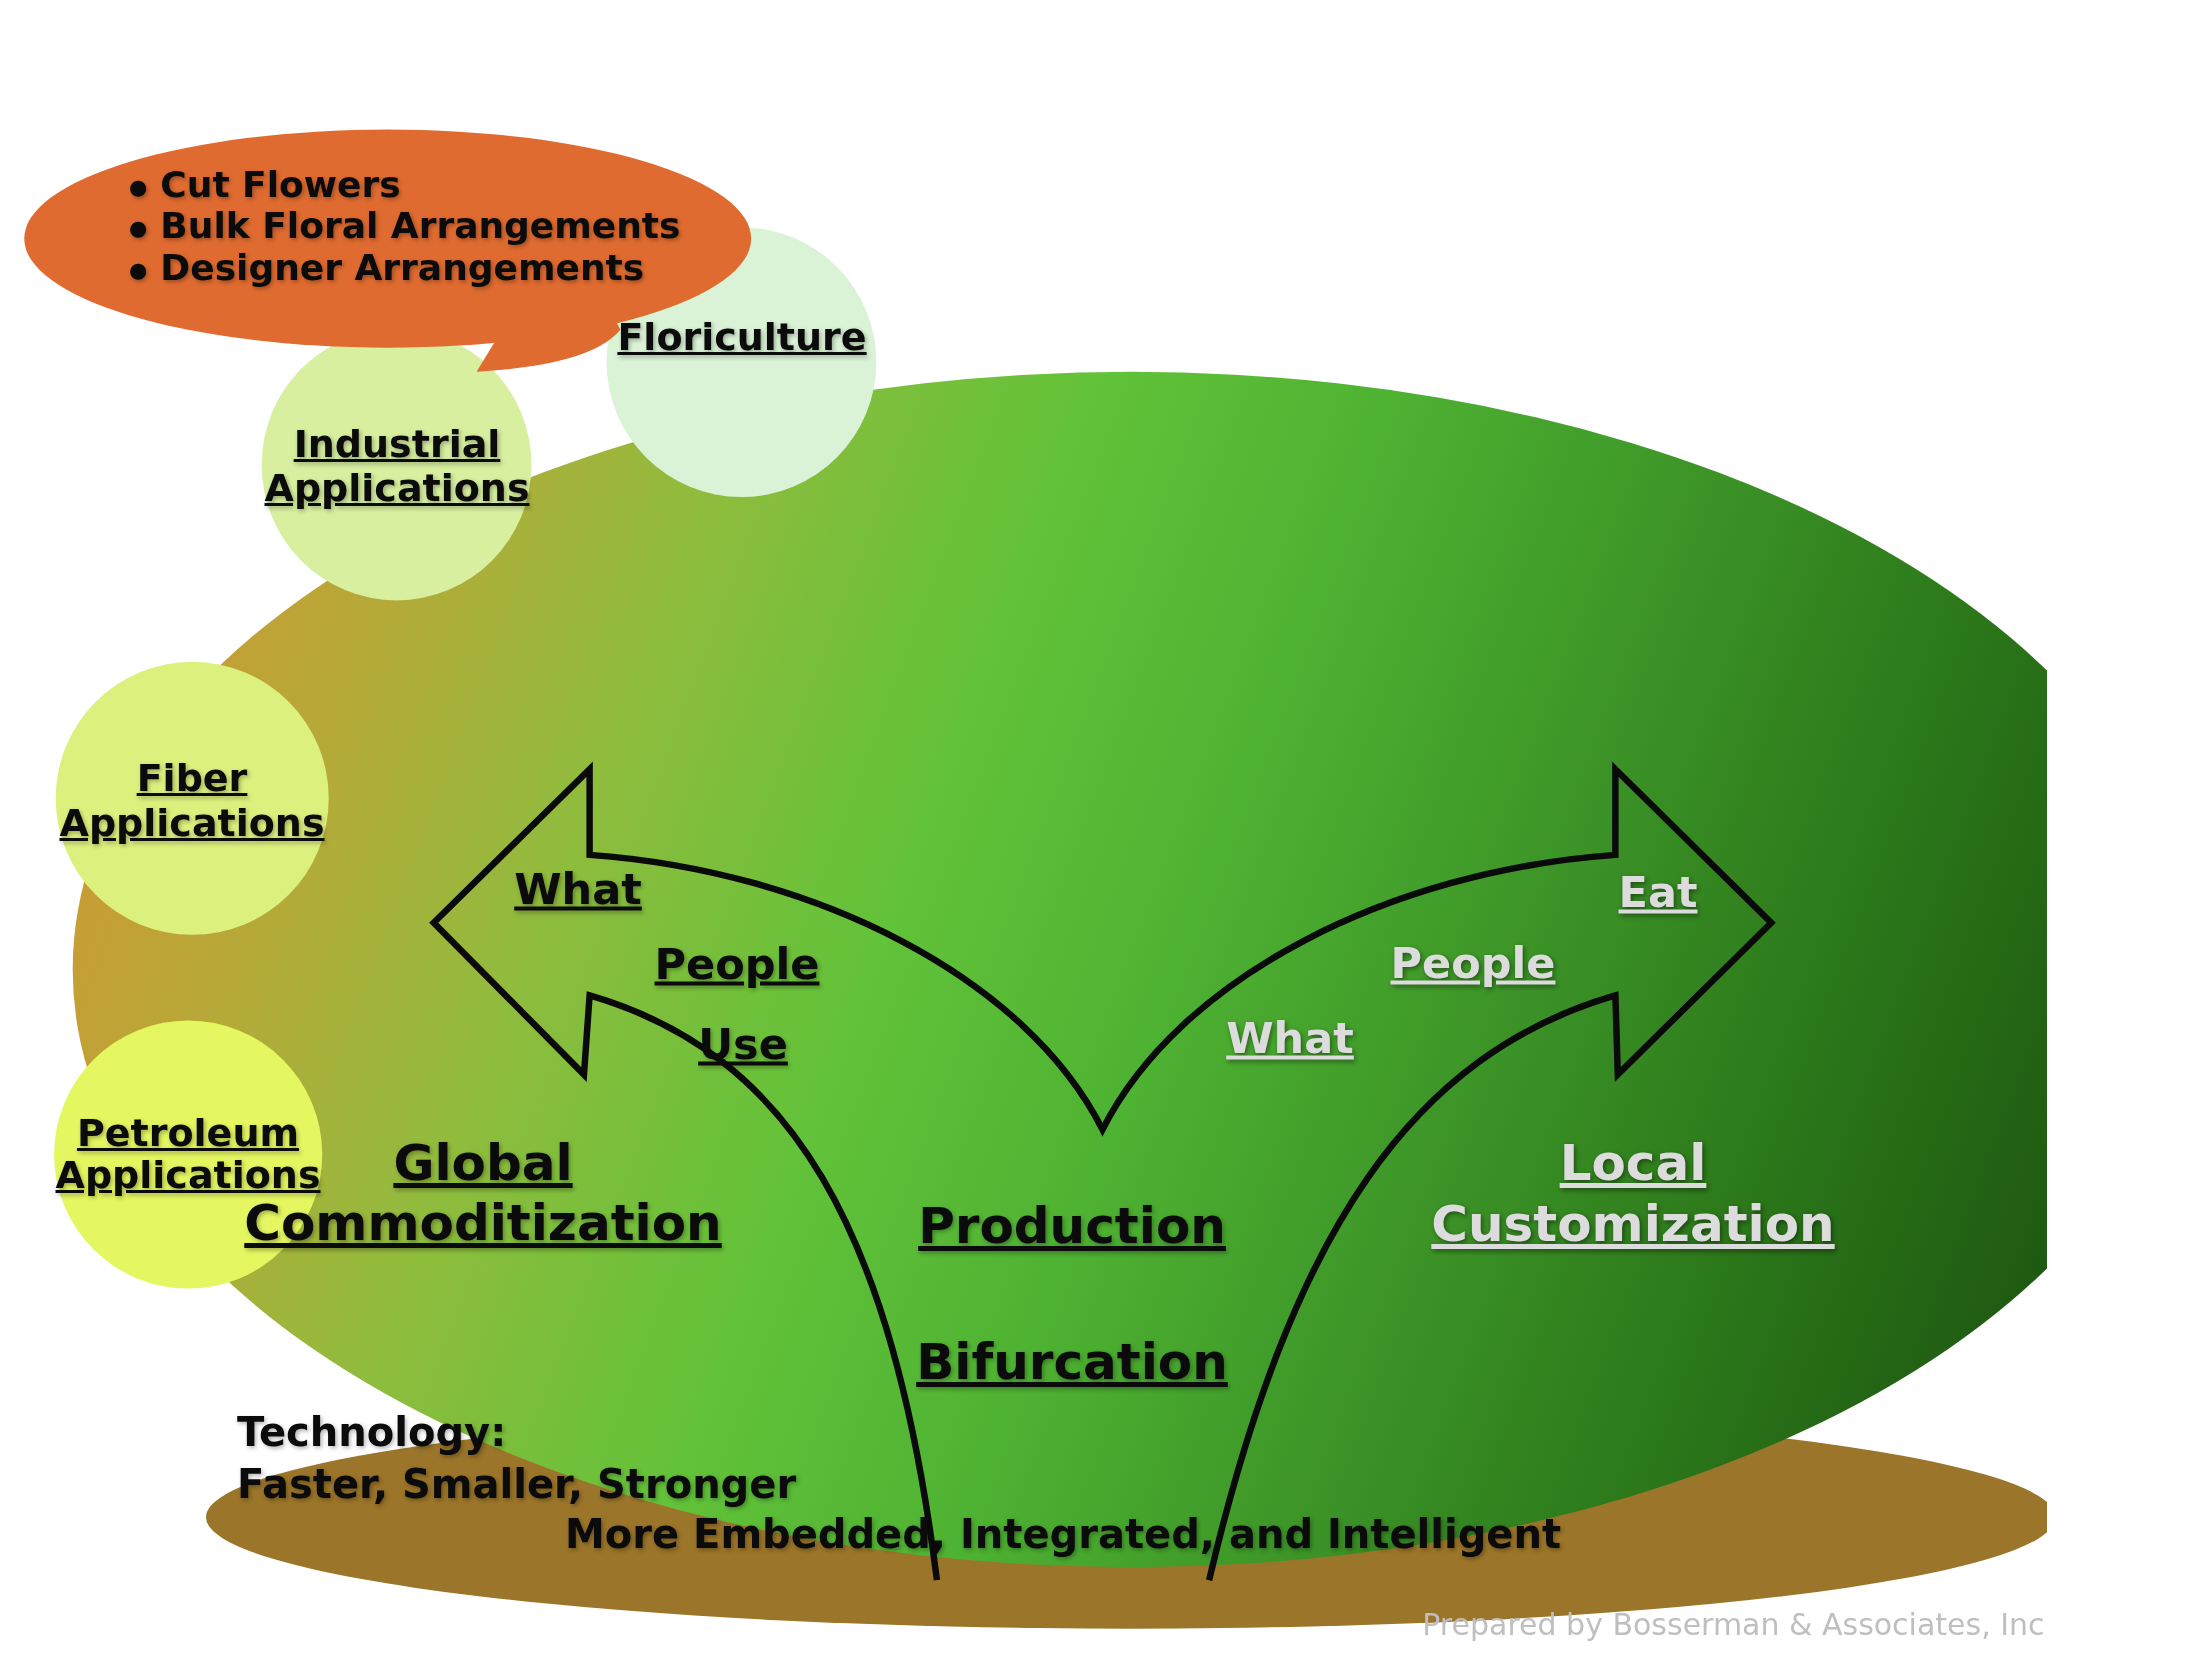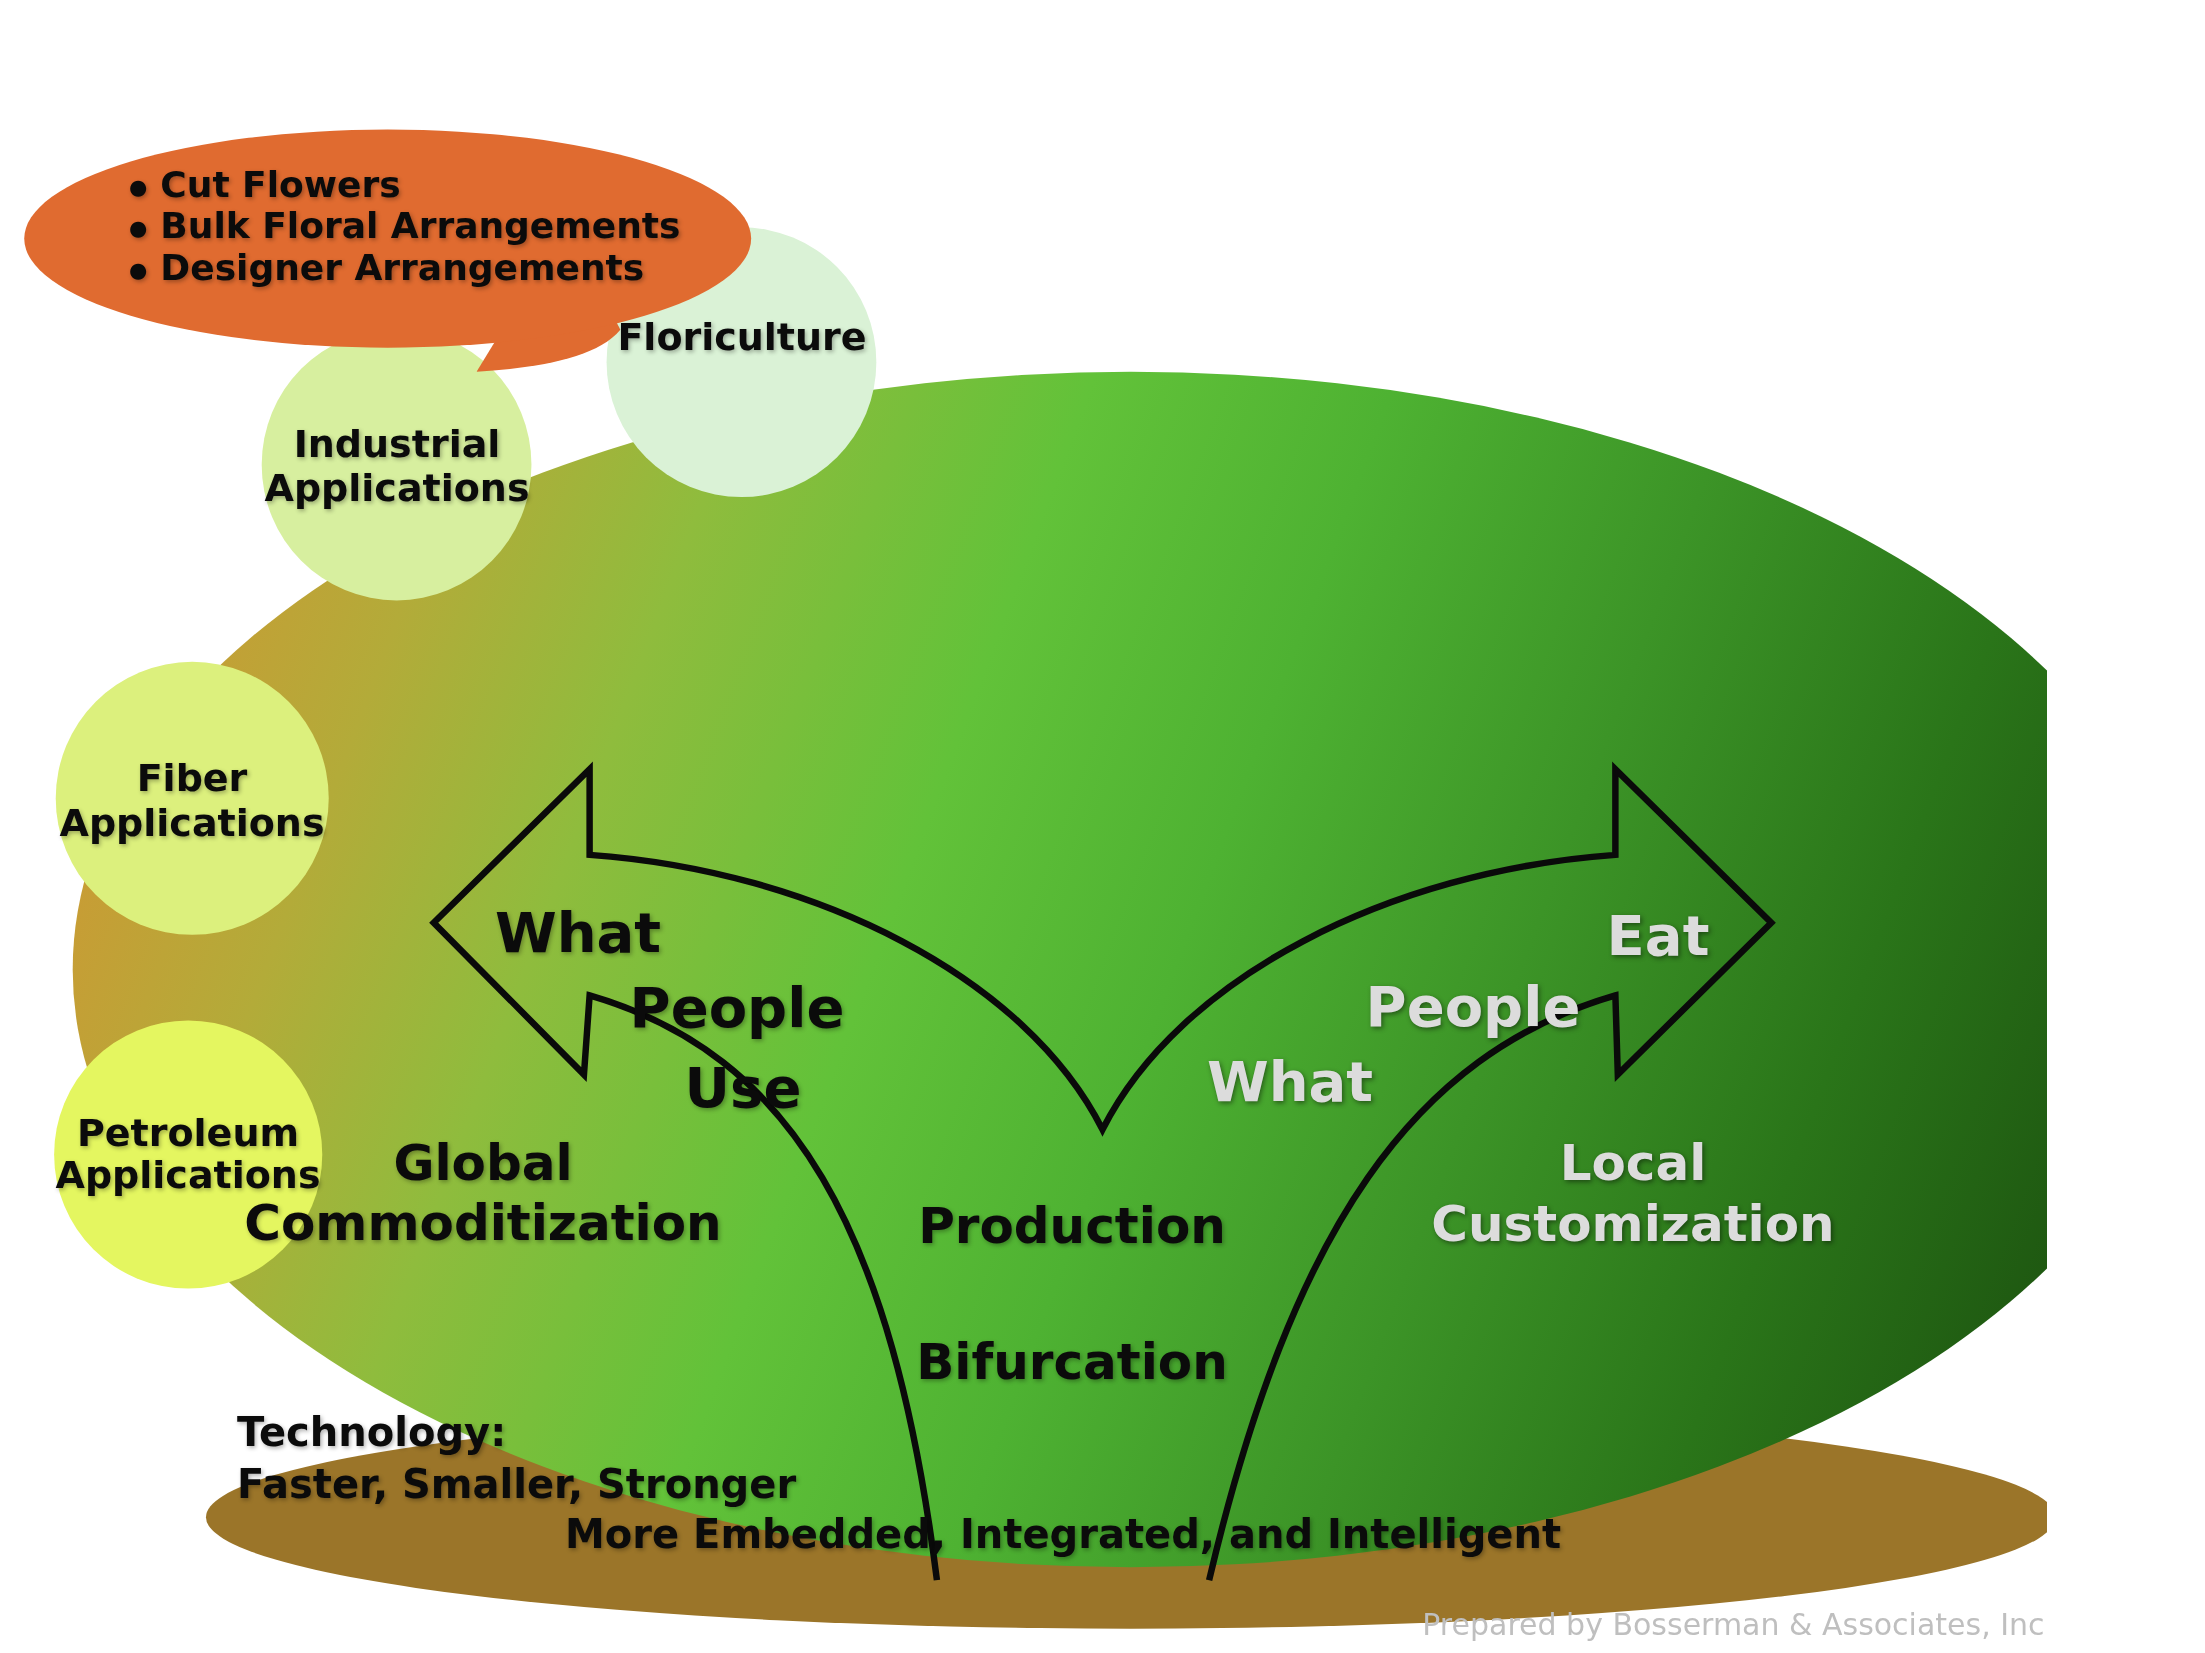--- a/index.html
+++ b/index.html
@@ -1,23 +1,23 @@
 <!DOCTYPE html>
 <html style="font-size:13px"><head>
 <meta charset="utf-8">
 <style>
   html,body{margin:0;padding:0;background:#ffffff;}
   #stage{position:relative;width:2047px;height:1654px;overflow:hidden;
          font-family:"DejaVu Sans","Liberation Sans",sans-serif;font-weight:700;}
   #shapes{position:absolute;left:0;top:0;}
   .t{position:absolute;white-space:nowrap;color:#0b0b0b;
      text-shadow:1.6px 2.4px 4px rgba(0,0,0,0.30);line-height:1;}
-  .ctr{transform:translate(-50%,-50%);}
+  .ctr{transform:translate(-50%,-50%);text-decoration:underline;}
   .light{color:#dcdcdc;text-shadow:1.6px 2.4px 4.8px rgba(0,0,0,0.45);}
-  .arrow-word{font-size:56px;margin-top:44px;}
+  .arrow-word{font-size:43px;}
   .bigword{font-size:50px;}
   .circle-label{font-size:38px;}
   .bullet-line{font-size:36px;}
   .bullet-dot{font-size:21px;vertical-align:14%;margin-right:13px;}
   .tech-line{font-size:40px;text-align:right;}
   .credit{font-size:30px;color:#bfbfbf;font-weight:400;text-shadow:none;}
 </style>
 </head>
 <body>
 

